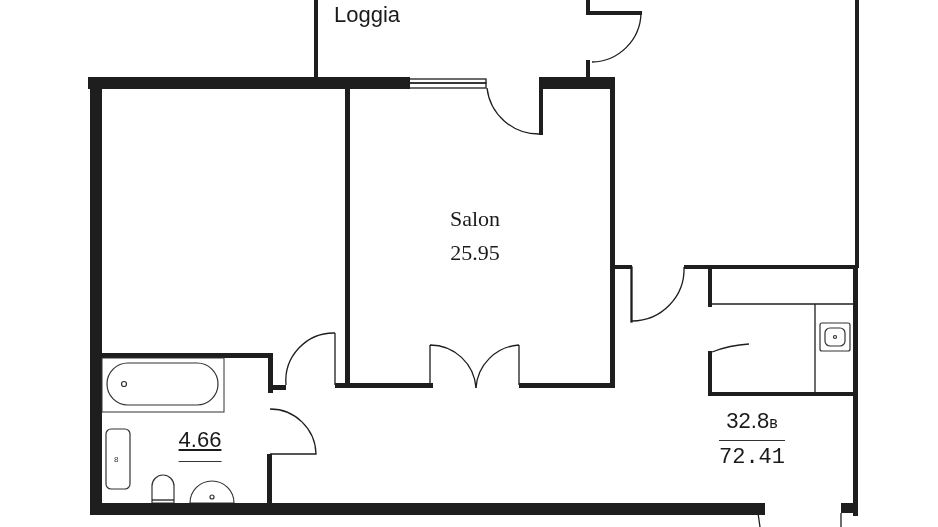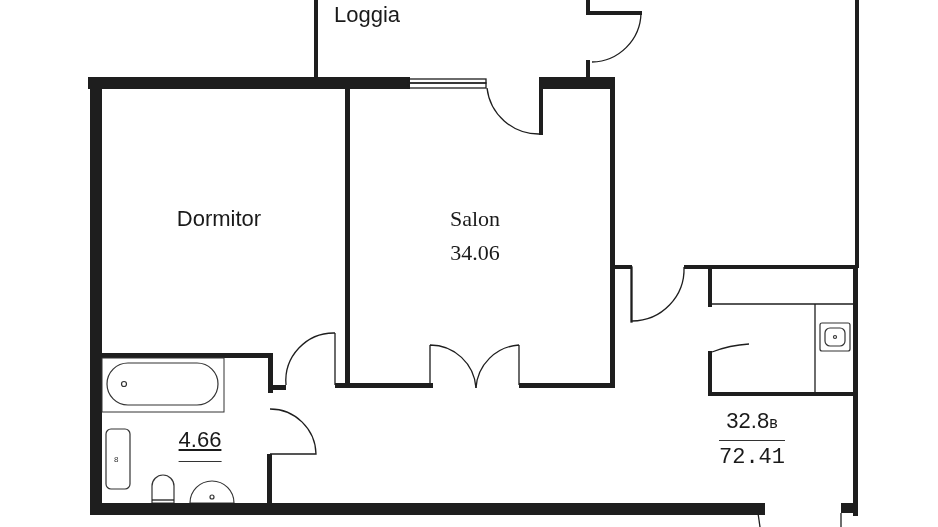--- a/index.html
+++ b/index.html
@@ -85,26 +85,25 @@
   <path class="thin" d="M758 513 L760 527"></path>
   <rect class="wall" x="841" y="503" width="17" height="10"></rect>
   <line class="thin" x1="841" y1="513" x2="841" y2="527"></line>
 </svg>
 
 <div class="lbl" style="left:362px; top:-2px; text-align:left; transform:none; left:334px;">
   <div>Loggia</div>
 </div>
 
 <div class="lbl" style="left:219px; top:202px;">
-  <div>Dormitor</div>
 </div>
 
 <div class="lbl" style="left:475px; top:202px;font-family:Liberation Serif, serif;">
   <div>Salon</div>
-  <div>34.06</div>
+  <div>25.95</div>
 </div>
 
 <div class="lbl" style="left:200px; top:423px;">
   <div><span class="underline">4.66</span></div>
 </div>
 
 <div class="lbl" style="left:516px; top:418px;">
 </div>
 
 <div class="total" style="left:752px; top:406px;">

